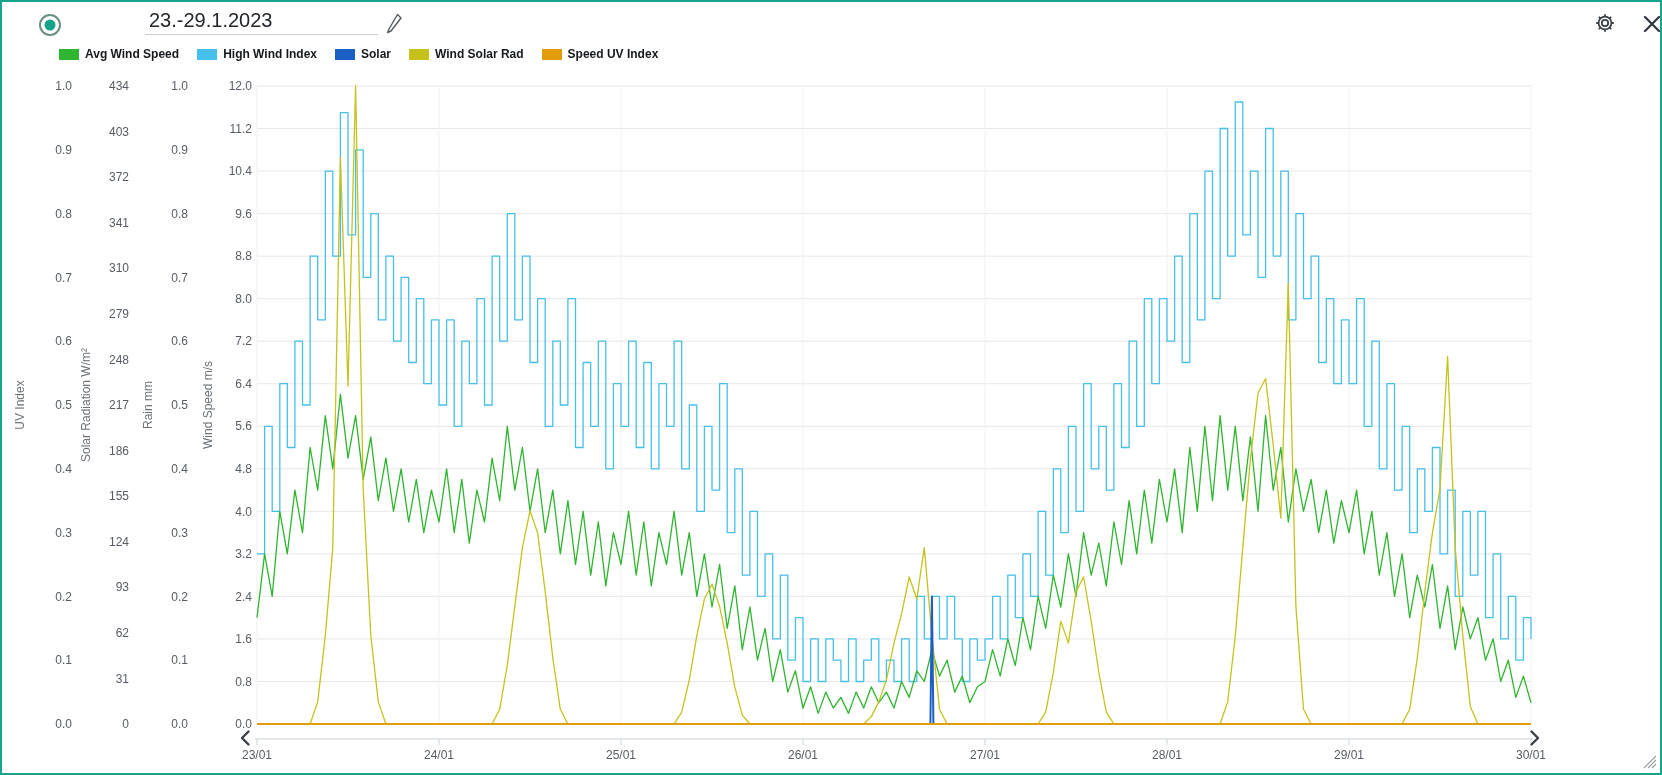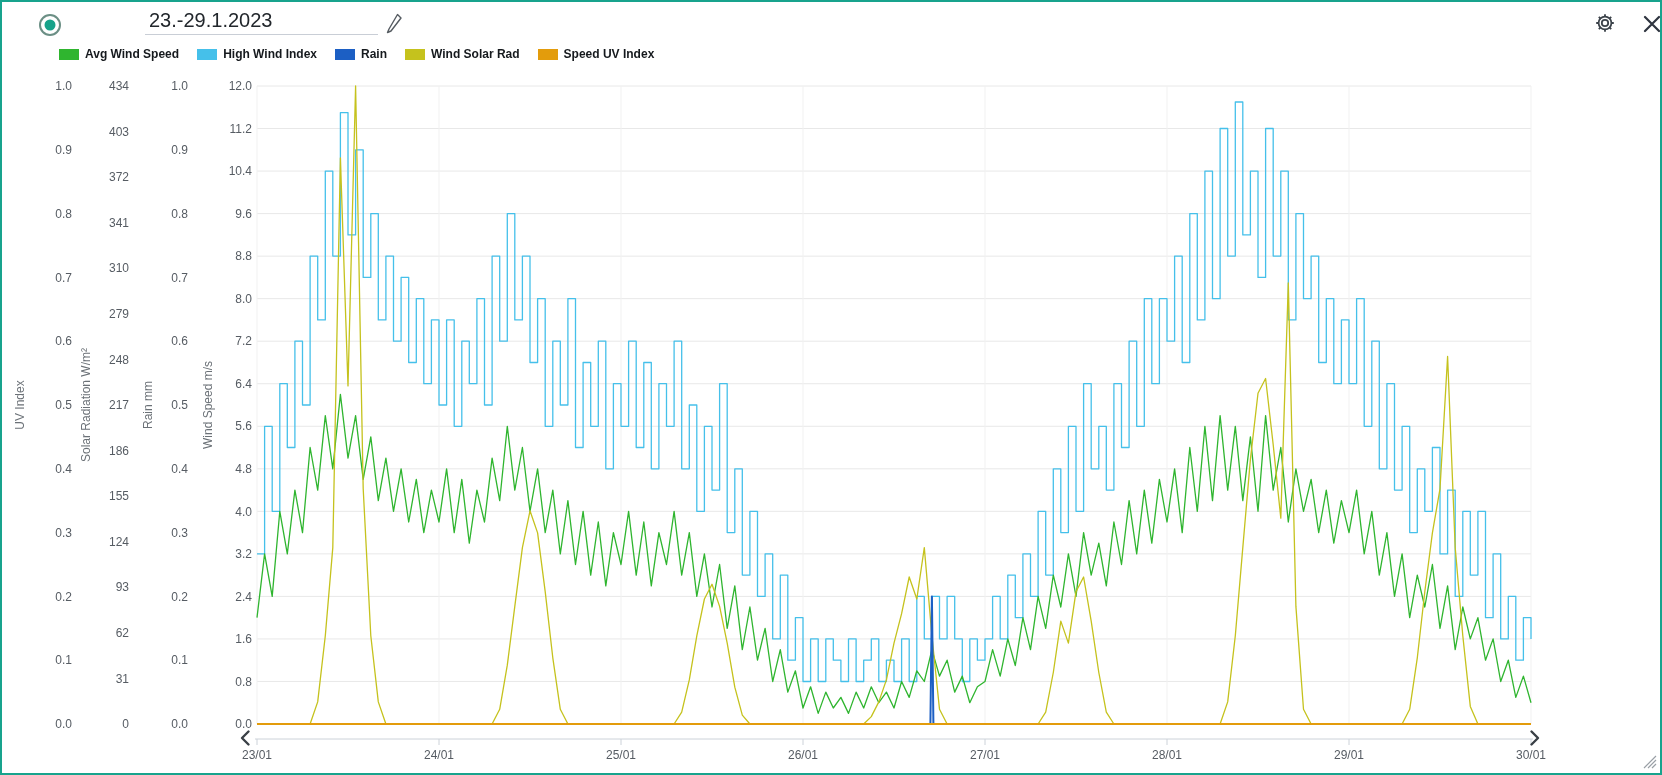--- a/index.html
+++ b/index.html
@@ -65,21 +65,21 @@
     <div class="legend-item">
       <span class="swatch" style="background-color: rgb(47, 181, 47);"></span>
       <span class="legend-label">Avg Wind Speed</span>
     </div>
     <div class="legend-item">
       <span class="swatch" style="background-color: rgb(69, 192, 234);"></span>
       <span class="legend-label">High Wind Index</span>
     </div>
     <div class="legend-item">
       <span class="swatch" style="background-color: rgb(28, 95, 196);"></span>
-      <span class="legend-label">Rain</span>
+      <span class="legend-label">Solar</span>
     </div>
     <div class="legend-item">
       <span class="swatch" style="background-color: rgb(197, 194, 29);"></span>
       <span class="legend-label">Wind Solar Rad</span>
     </div>
     <div class="legend-item">
       <span class="swatch" style="background-color: rgb(227, 156, 12);"></span>
       <span class="legend-label">Speed UV Index</span>
     </div>
   </div>

